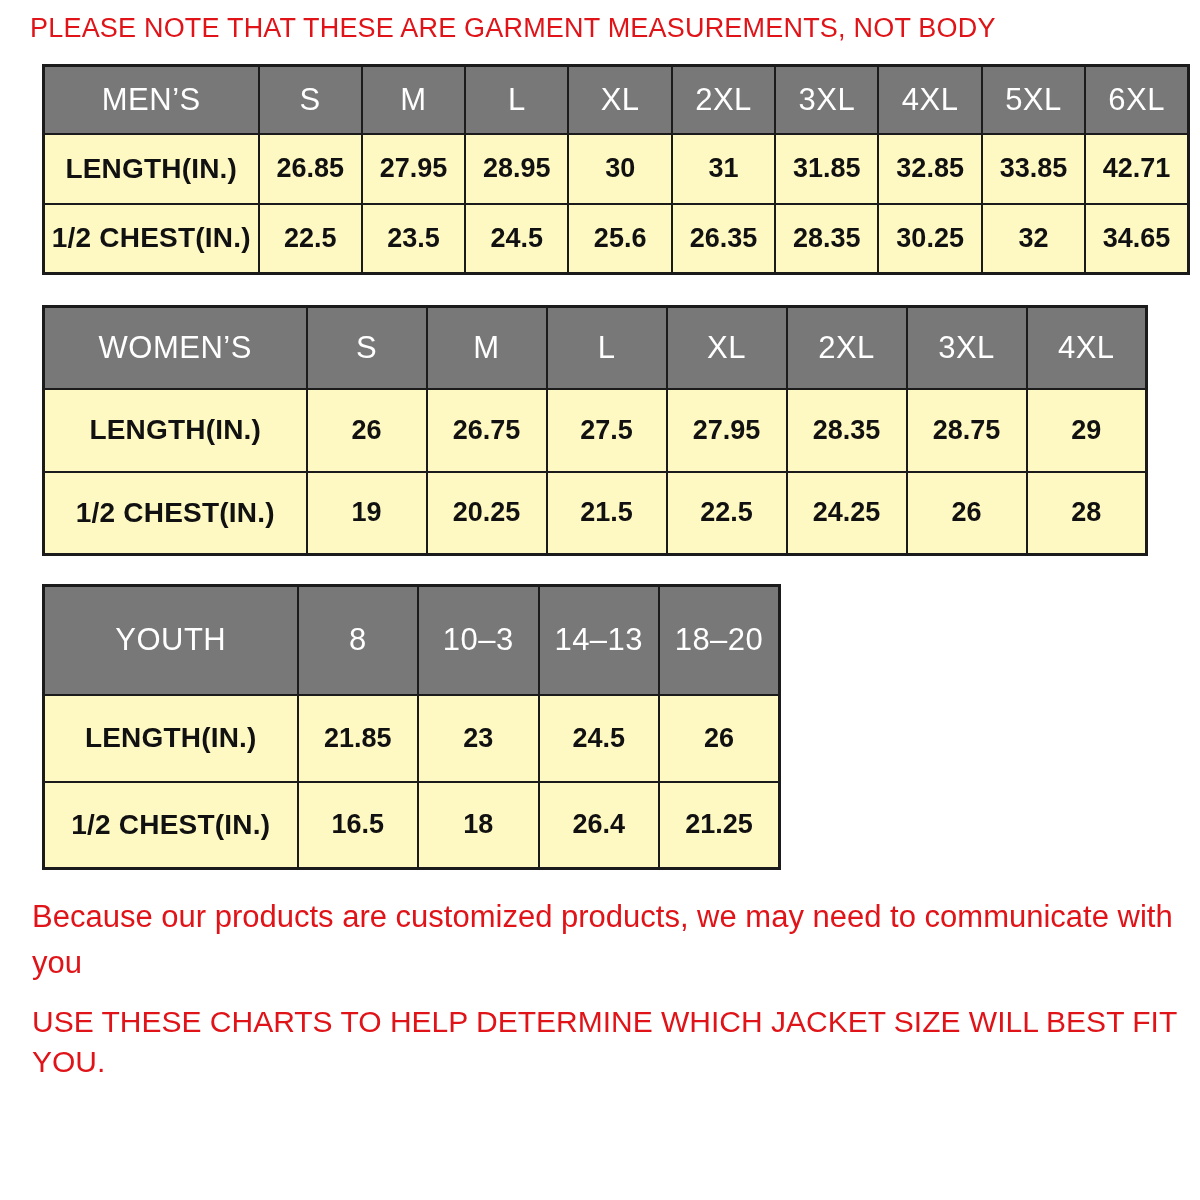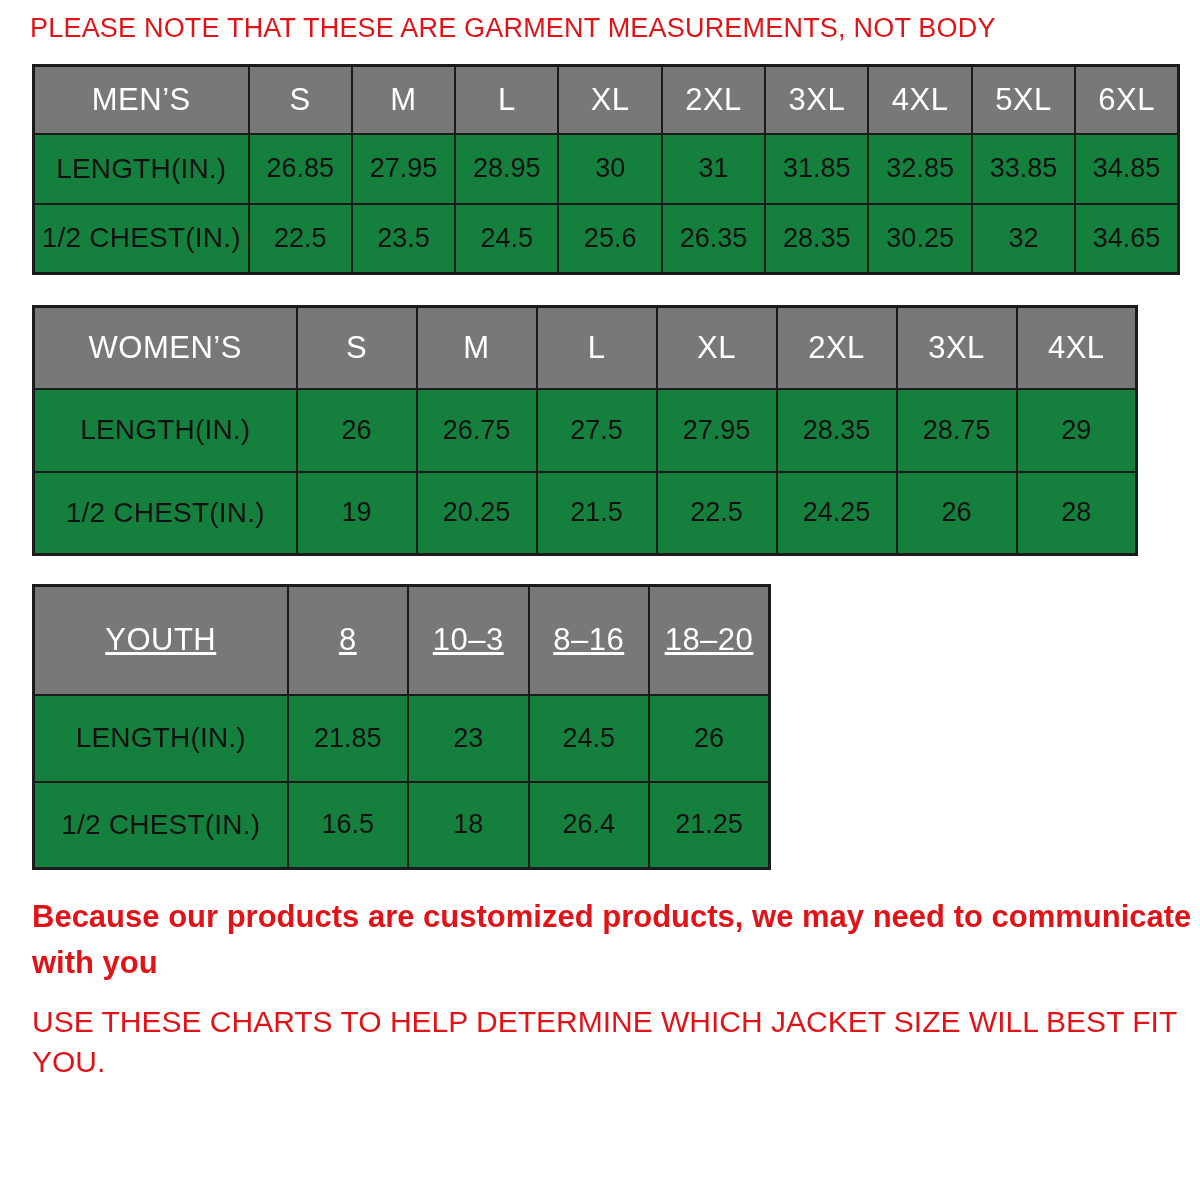--- a/index.html
+++ b/index.html
@@ -32,21 +32,21 @@
   .note { margin: 10px 0 0 30px; }
   .note div {
     color: var(--red);
     font-size: 27px;
     line-height: 37px;
     letter-spacing: 0.2px;
     font-weight: 400;
   }
 
   
-  .table-wrap { margin-left: 32px; }
+  .table-wrap { margin-left: 42px; }
   .wrap-mens   { margin-top: 17px; }
   .wrap-womens { margin-top: 30px; }
   .wrap-youth  { margin-top: 28px; }
 
   table.size-table {
     border-collapse: collapse;
     table-layout: fixed;
     border: 3px solid var(--border);
   }
   table.size-table th, table.size-table td {
@@ -57,49 +57,49 @@
     overflow: hidden;
   }
   table.size-table th {
     background: var(--gray);
     color: #ffffff;
     font-size: 31px;
     font-weight: 400;
     letter-spacing: 0.5px;
   }
   table.size-table td {
-    background: #15803d;
+    background: #fef9c3;
     color: #111111;
     font-size: 27px;
-    font-weight: 400;
+    font-weight: 700;
   }
   table.size-table td.row-label { font-size: 28px; letter-spacing: 0.2px; }
 
   .t-mens   { width: 1148px; }
   .t-mens   col.col0 { width: 215px; }
   .t-mens   th { height: 68px; }
   .t-mens   td { height: 70px; }
 
   .t-womens { width: 1106px; }
   .t-womens col.col0 { width: 263px; }
   .t-womens th { height: 82px; }
   .t-womens td { height: 83px; }
 
   .t-youth  { width: 739px; }
   .t-youth  col.col0 { width: 254px; }
-  .t-youth  th { height: 109px; text-decoration: underline; }
+  .t-youth  th { height: 109px; }
   .t-youth  td { height: 87px; }
 
   
   .footer-para { margin: 24px 0 0 32px; }
   .footer-para div {
     color: var(--red);
     font-size: 31px;
     line-height: 46px;
-    font-weight: 700;
+    font-weight: 400;
   }
   .footer-caption {
     margin: 16px 0 0 32px;
     color: var(--red);
     font-size: 30px;
     line-height: 40px;
     font-weight: 400;
   }
 </style>
 </head>
@@ -144,21 +144,21 @@
           <tr>
             <td class="row-label">LENGTH(IN.)</td>
             <td>26.85</td>
             <td>27.95</td>
             <td>28.95</td>
             <td>30</td>
             <td>31</td>
             <td>31.85</td>
             <td>32.85</td>
             <td>33.85</td>
-            <td>34.85</td>
+            <td>42.71</td>
           </tr>
           <tr>
             <td class="row-label">1/2 CHEST(IN.)</td>
             <td>22.5</td>
             <td>23.5</td>
             <td>24.5</td>
             <td>25.6</td>
             <td>26.35</td>
             <td>28.35</td>
             <td>30.25</td>
@@ -223,21 +223,21 @@
           <col>
           <col>
           <col>
           <col>
         </colgroup>
         <thead>
           <tr>
             <th>YOUTH</th>
             <th>8</th>
             <th>10–3</th>
-            <th>8–16</th>
+            <th>14–13</th>
             <th>18–20</th>
           </tr>
         </thead>
         <tbody>
           <tr>
             <td class="row-label">LENGTH(IN.)</td>
             <td>21.85</td>
             <td>23</td>
             <td>24.5</td>
             <td>26</td>

